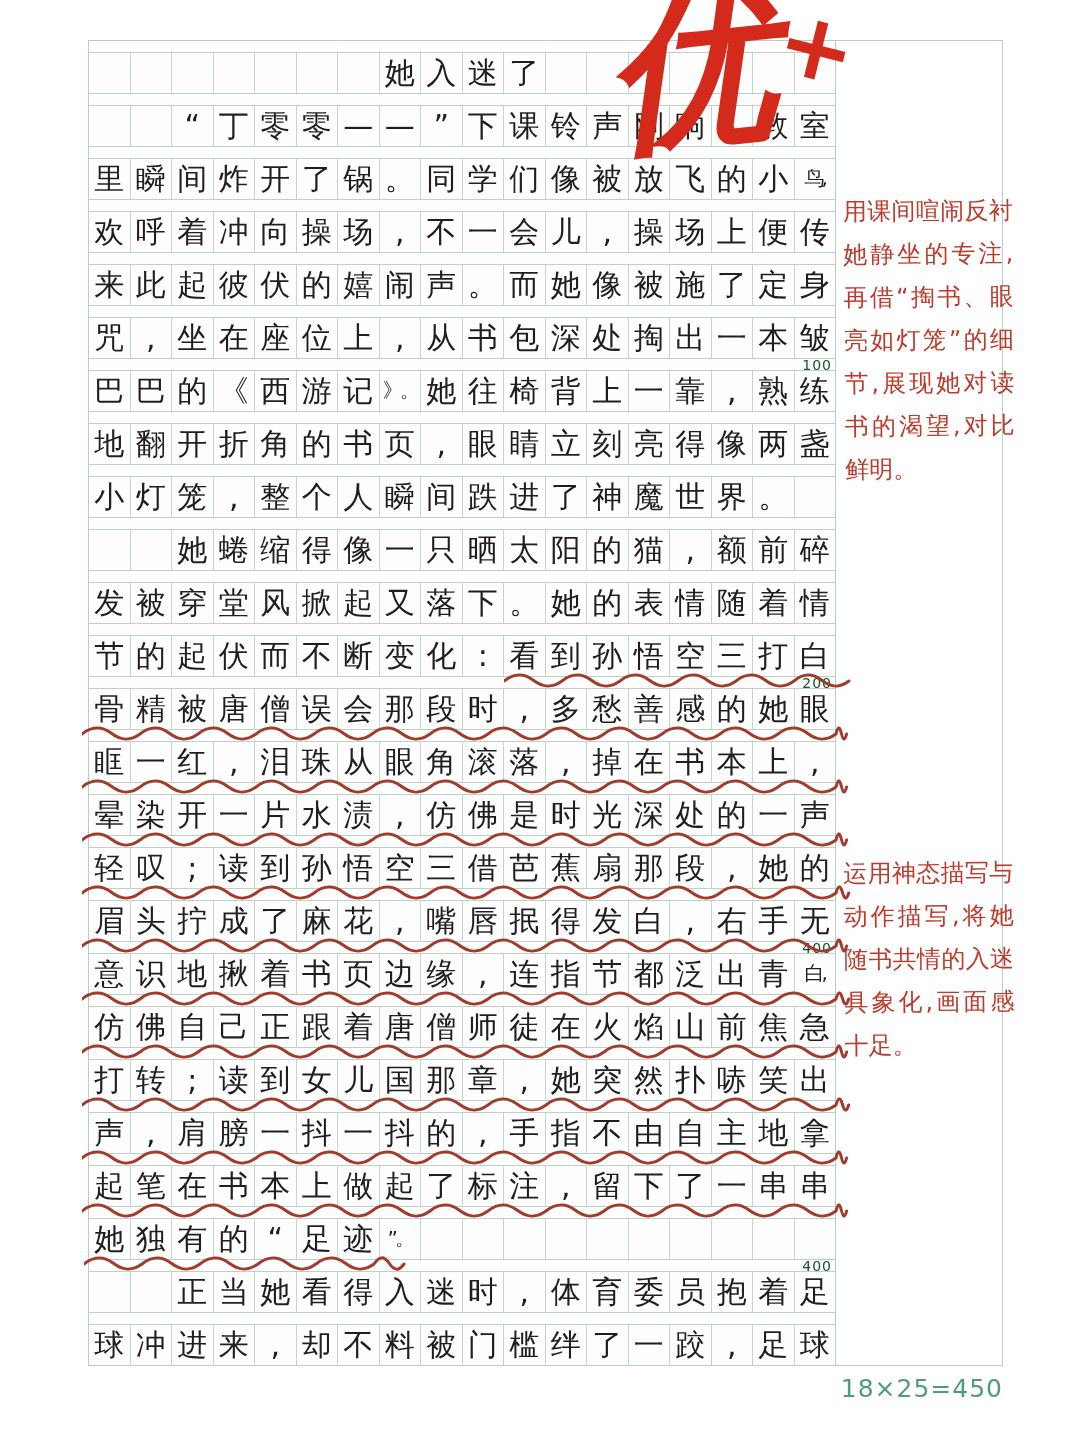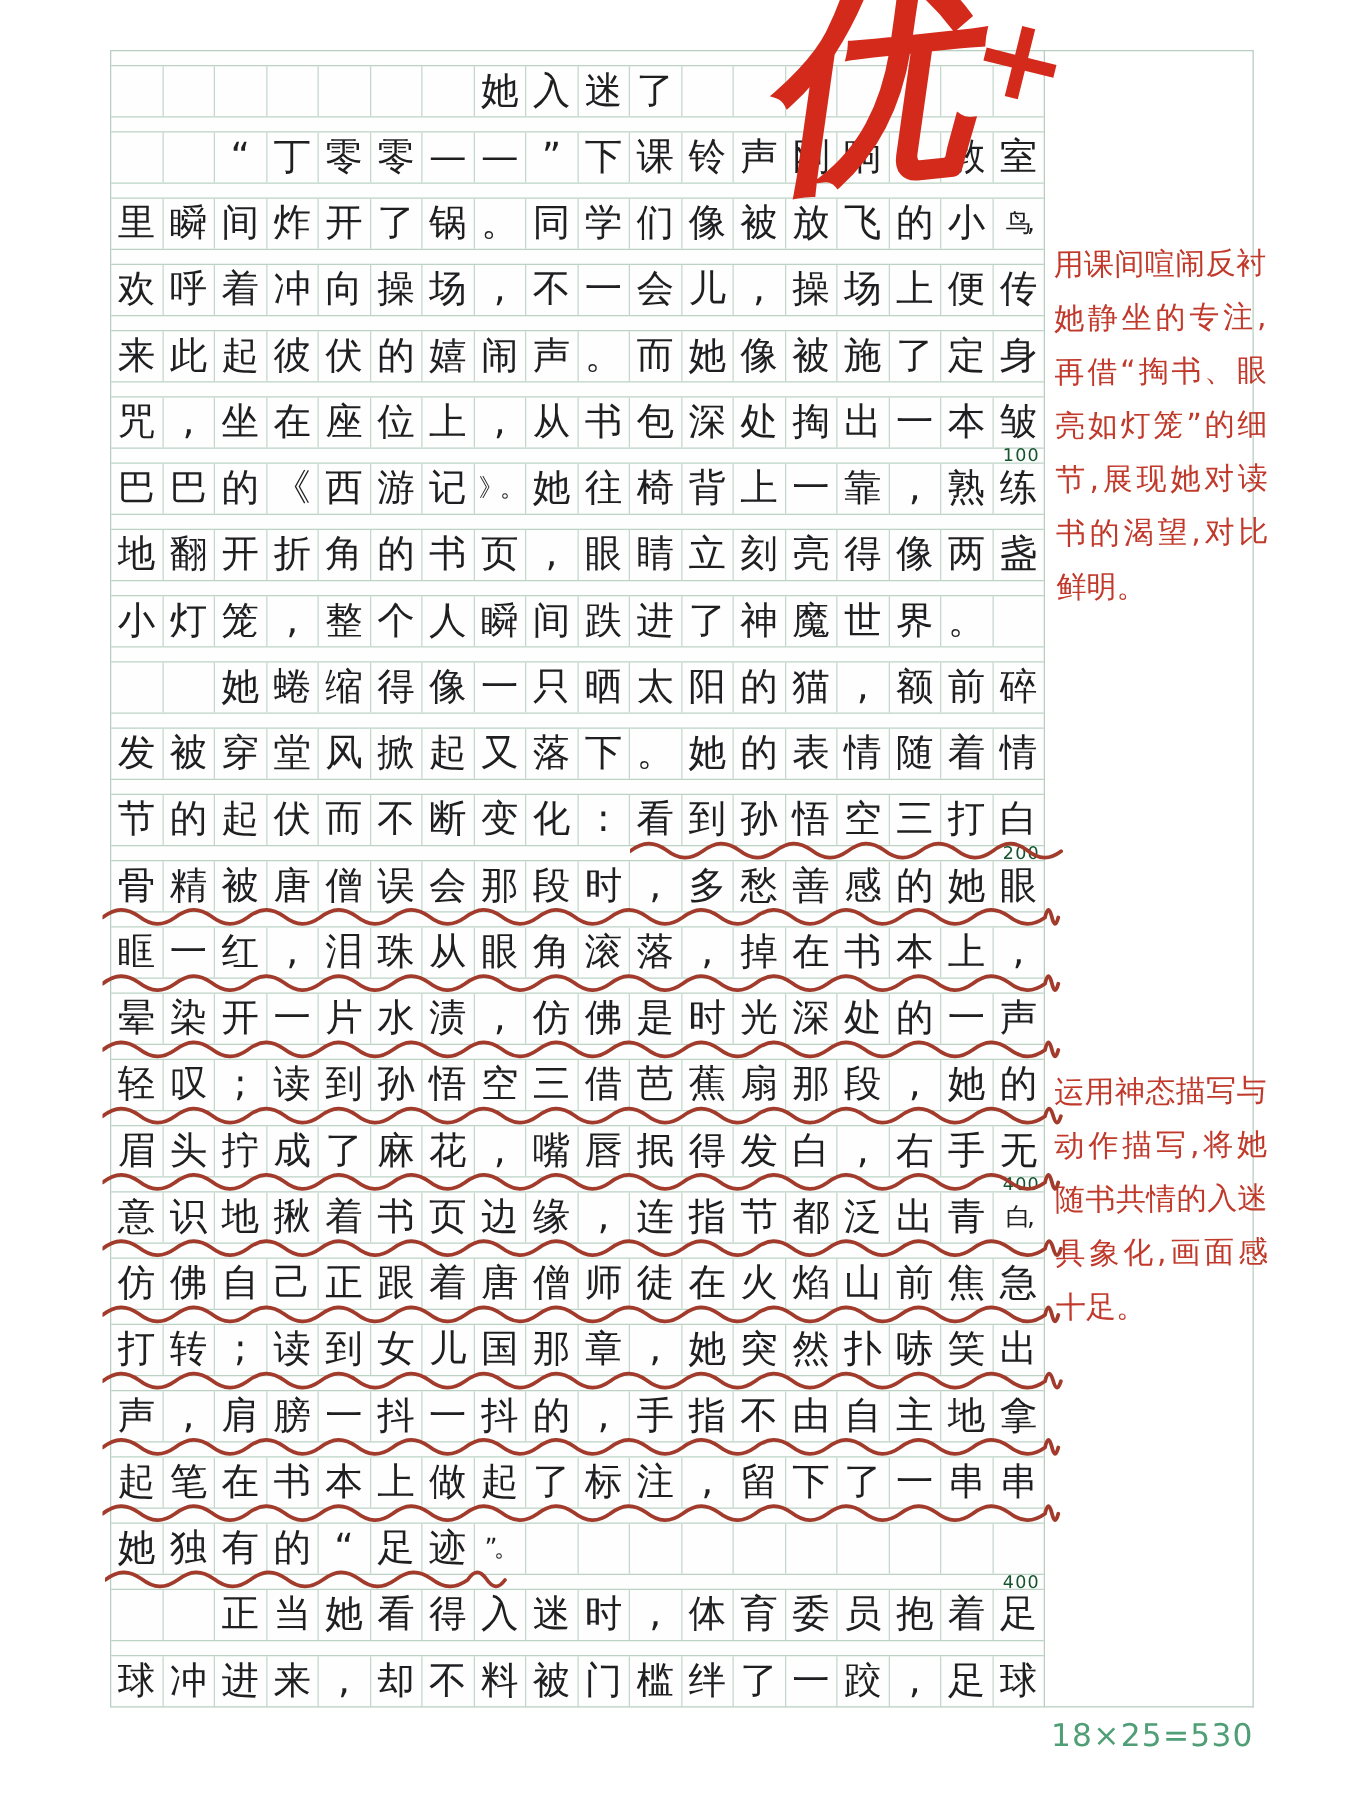--- a/index.html
+++ b/index.html
@@ -597,21 +597,21 @@
     </div>
 
   <div class="margin-frame"></div>
 
   <div class="grade-you">优</div>
   <div class="grade-plus">+</div>
 
   <div class="comment comment-1">用课间喧闹反衬她静坐的专注,再借“掏书、眼亮如灯笼”的细节,展现她对读书的渴望,对比鲜明。</div>
   <div class="comment comment-2">运用神态描写与动作描写,将她随书共情的入迷具象化,画面感十足。</div>
 
-  <div class="footer-note">18×25=530</div>
+  <div class="footer-note">18×25=450</div>
 
 <div class="marker" style="top: 359px;">100</div>
     <div class="marker" style="top: 677px;">200</div>
     <div class="marker" style="top: 942px;">400</div>
     <div class="marker" style="top: 1260px;">400</div>
     <svg class="underline-svg" width="349" height="18" style="left: 503.556px; top: 672px;">
       <path d="M0,9 c 10.44,-8 19.14,-8 29,-1 c 10.44,8 19.14,8 29,1 c 10.44,-8 19.14,-8 29,-1 c 10.44,8 19.14,8 29,1 c 10.44,-8 19.14,-8 29,-1 c 10.44,8 19.14,8 29,1 c 10.44,-8 19.14,-8 29,-1 c 10.44,8 19.14,8 29,1 c 10.44,-8 19.14,-8 29,-1 c 10.44,8 19.14,8 29,1 c 9.884000000000007,-8 18.120666666666683,-8 27.455555555555577,-1 c 9.884000000000007,8 18.120666666666683,8 27.455555555555577,1" fill="none" stroke="#a23b2b" stroke-width="3" stroke-linecap="round"></path>
     </svg>
     <svg class="underline-svg" width="769" height="18" style="left: 81.7667px; top: 725px;">
       <path d="M0,9 c 10.44,-8 19.14,-8 29,-1 c 10.44,8 19.14,8 29,1 c 10.44,-8 19.14,-8 29,-1 c 10.44,8 19.14,8 29,1 c 10.44,-8 19.14,-8 29,-1 c 10.44,8 19.14,8 29,1 c 10.44,-8 19.14,-8 29,-1 c 10.44,8 19.14,8 29,1 c 10.44,-8 19.14,-8 29,-1 c 10.44,8 19.14,8 29,1 c 10.44,-8 19.14,-8 29,-1 c 10.44,8 19.14,8 29,1 c 10.44,-8 19.14,-8 29,-1 c 10.44,8 19.14,8 29,1 c 10.44,-8 19.14,-8 29,-1 c 10.44,8 19.14,8 29,1 c 10.44,-8 19.14,-8 29,-1 c 10.44,8 19.14,8 29,1 c 10.44,-8 19.14,-8 29,-1 c 10.44,8 19.14,8 29,1 c 10.44,-8 19.14,-8 29,-1 c 10.44,8 19.14,8 29,1 c 10.44,-8 19.14,-8 29,-1 c 10.44,8 19.14,8 29,1 c 10.44,-8 19.14,-8 29,-1 c 10.44,8 19.14,8 29,1 c 1.9119999999999868,-8 3.505333333333309,-8 5.3111111111110745,-1 c 1.9119999999999868,8 3.505333333333309,8 5.3111111111110745,1" fill="none" stroke="#a23b2b" stroke-width="3" stroke-linecap="round"></path>

